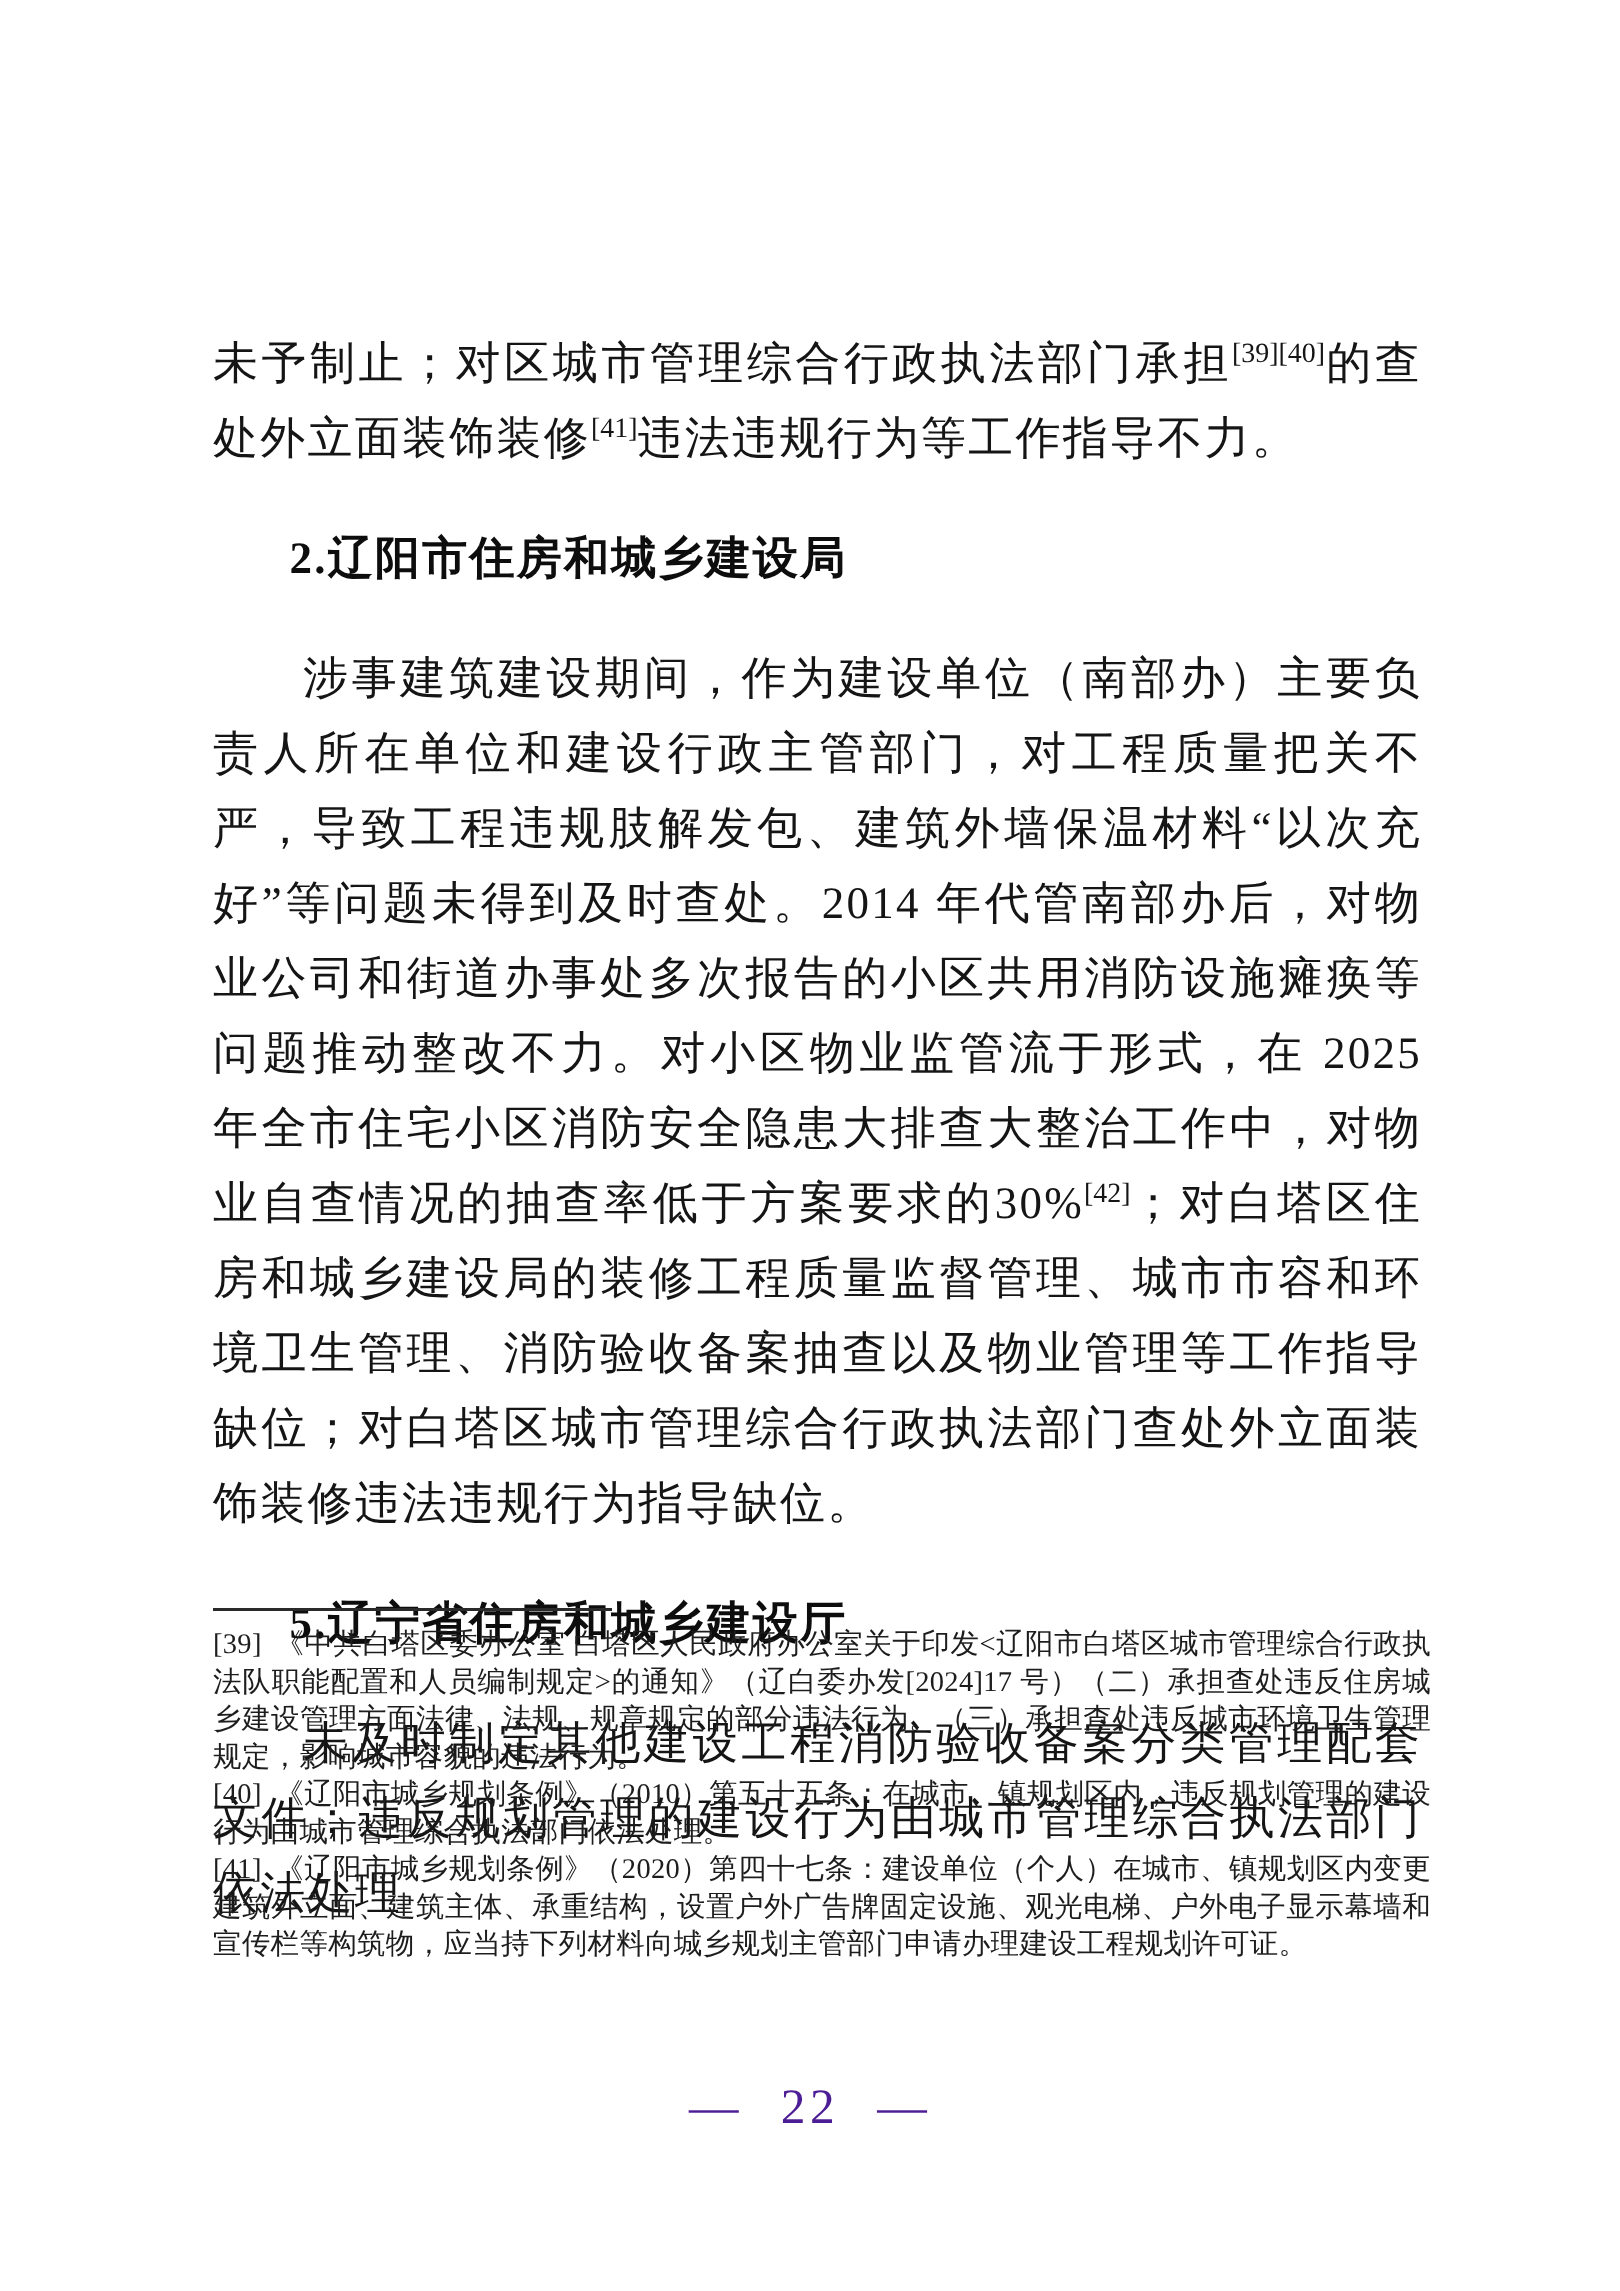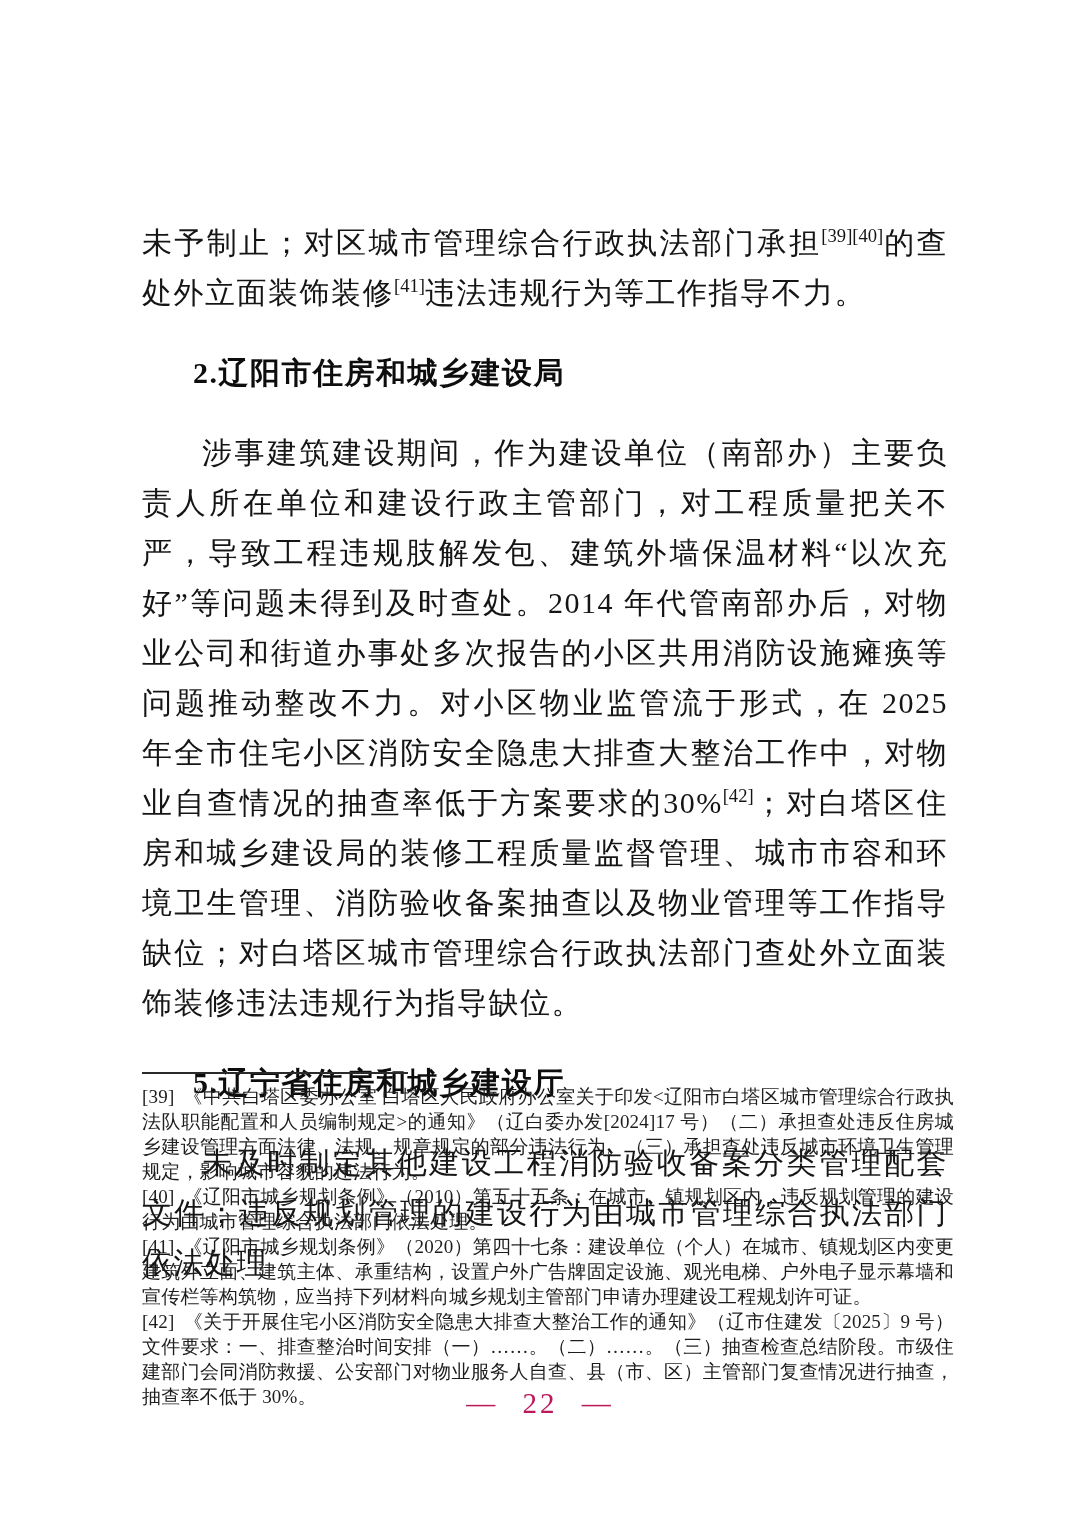--- a/index.html
+++ b/index.html
@@ -67,40 +67,39 @@
   }
   .fn-marker { margin-right: 9px; }
   .footer {
     position: absolute;
     left: 0;
     top: 1387px;
     width: 100%;
     text-align: center;
   }
   .page-num {
-    font-size: 29px;
+    font-size: 33px;
     letter-spacing: 3px;
     word-spacing: 14px;
-    color: #be185d;
+    color: #4c1d95;
   }
 </style>
 </head>
 <body>
 
 <div class="page">
   <div class="content">
       <p class="para">未予制止；对区城市管理综合行政执法部门承担<sup class="fnref">[39][40]</sup>的查处外立面装饰装修<sup class="fnref">[41]</sup>违法违规行为等工作指导不力。</p>
       <h2 class="heading">2.辽阳市住房和城乡建设局</h2>
       <p class="para indent">涉事建筑建设期间，作为建设单位（南部办）主要负责人所在单位和建设行政主管部门，对工程质量把关不严，导致工程违规肢解发包、建筑外墙保温材料“以次充好”等问题未得到及时查处。2014 年代管南部办后，对物业公司和街道办事处多次报告的小区共用消防设施瘫痪等问题推动整改不力。对小区物业监管流于形式，在 2025 年全市住宅小区消防安全隐患大排查大整治工作中，对物业自查情况的抽查率低于方案要求的30%<sup class="fnref">[42]</sup>；对白塔区住房和城乡建设局的装修工程质量监督管理、城市市容和环境卫生管理、消防验收备案抽查以及物业管理等工作指导缺位；对白塔区城市管理综合行政执法部门查处外立面装饰装修违法违规行为指导缺位。</p>
       <h2 class="heading">5.辽宁省住房和城乡建设厅</h2>
       <p class="para indent">未及时制定其他建设工程消防验收备案分类管理配套文件；违反规划管理的建设行为由城市管理综合执法部门依法处理</p>
     </div>
   <div class="fn-sep"></div>
   <div class="footnotes">
       <div class="footnote"><span class="fn-marker">[39]</span><span>《中共白塔区委办公室 白塔区人民政府办公室关于印发&lt;辽阳市白塔区城市管理综合行政执法队职能配置和人员编制规定&gt;的通知》（辽白委办发[2024]17 号）（二）承担查处违反住房城乡建设管理方面法律、法规、规章规定的部分违法行为。（三）承担查处违反城市环境卫生管理规定，影响城市容貌的违法行为。</span></div>
       <div class="footnote"><span class="fn-marker">[40]</span><span>《辽阳市城乡规划条例》（2010）第五十五条：在城市、镇规划区内，违反规划管理的建设行为由城市管理综合执法部门依法处理。</span></div>
       <div class="footnote"><span class="fn-marker">[41]</span><span>《辽阳市城乡规划条例》（2020）第四十七条：建设单位（个人）在城市、镇规划区内变更建筑外立面、建筑主体、承重结构，设置户外广告牌固定设施、观光电梯、户外电子显示幕墙和宣传栏等构筑物，应当持下列材料向城乡规划主管部门申请办理建设工程规划许可证。</span></div>
-      <div class="footnote"><span class="fn-marker">[42]</span><span>《关于开展住宅小区消防安全隐患大排查大整治工作的通知》（辽市住建发〔2025〕9 号）文件要求：一、排查整治时间安排（一）……。（二）……。（三）抽查检查总结阶段。市级住建部门会同消防救援、公安部门对物业服务人自查、县（市、区）主管部门复查情况进行抽查，抽查率不低于 30%。</span></div>
     </div>
   <div class="footer">
     <span class="page-num">— 22 —</span>
   </div>
 </div>
 
 </body></html>

